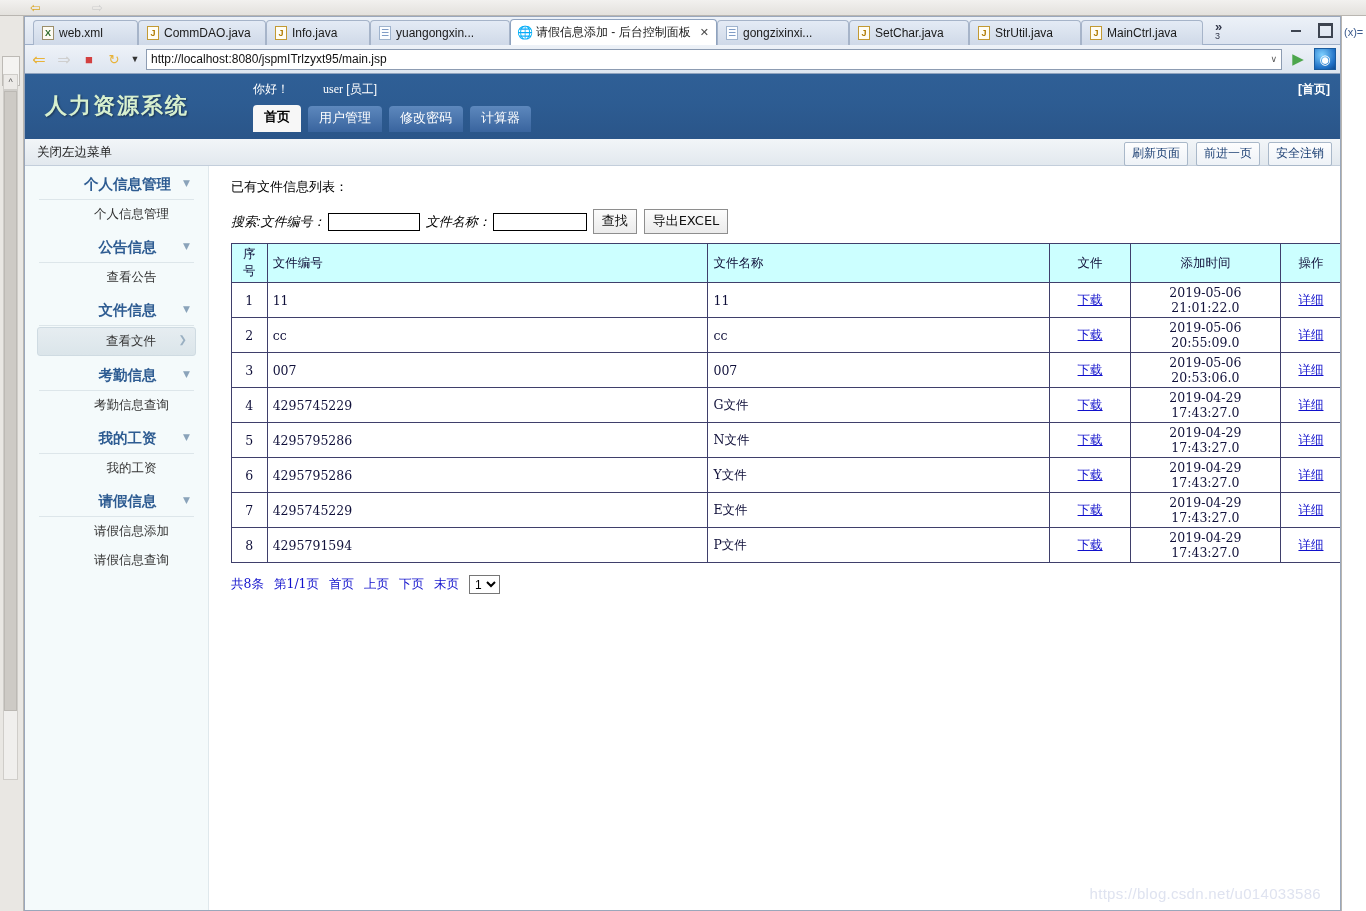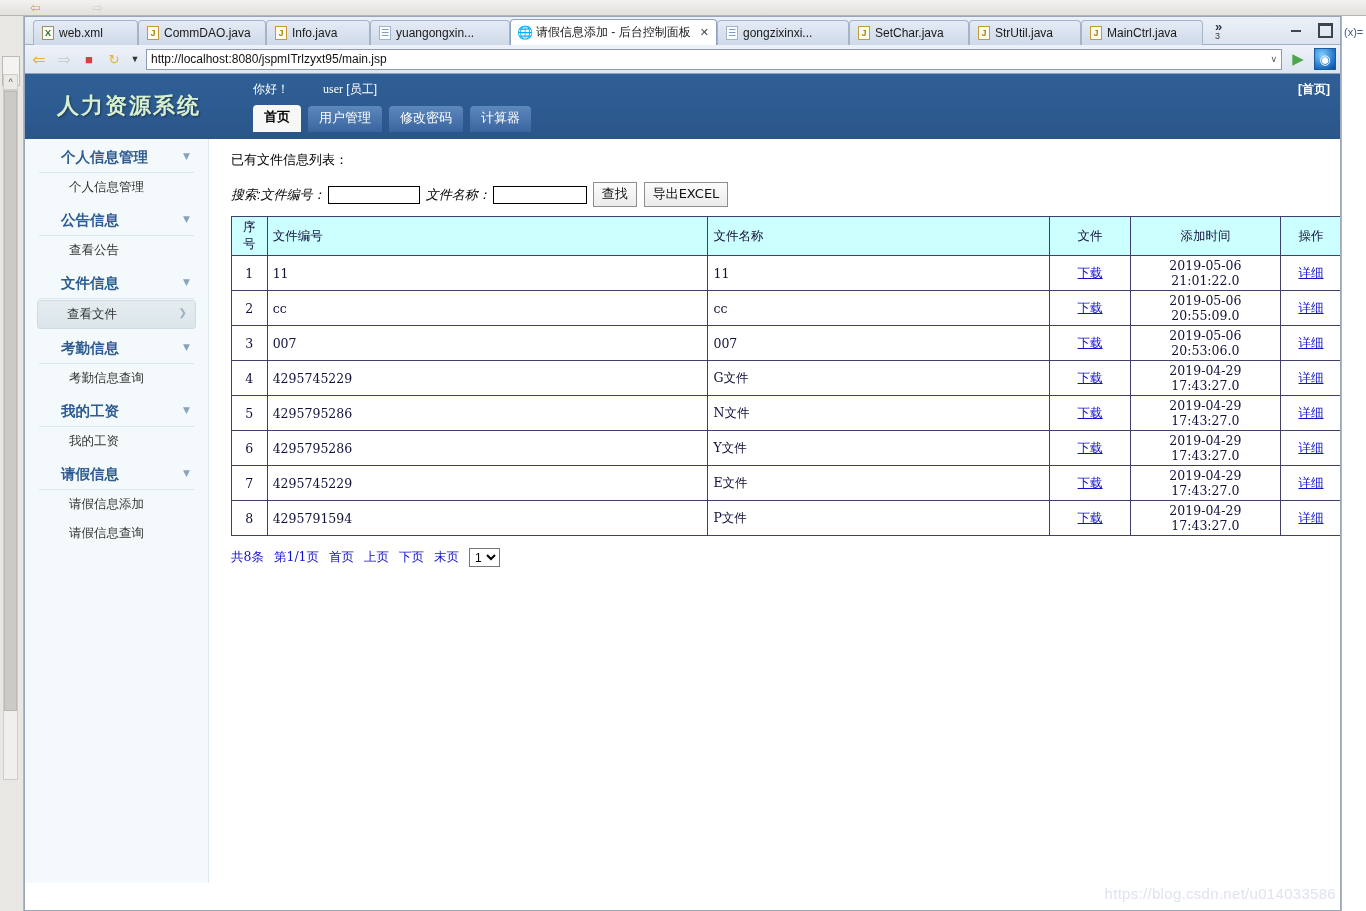--- a/index.html
+++ b/index.html
@@ -167,21 +167,21 @@
     overflow: hidden;
   }
 
   
   .site-header {
     position: relative;
     height: 65px;
     background: linear-gradient(#2f5f96 0%, #2d5c92 45%, #2a5589 100%);
   }
   .site-title {
-    position: absolute; left: 32px; top: 17px;
+    position: absolute; left: 20px; top: 17px;
     font-size: 22px; font-weight: bold;
     color: #d7f0cf;
     font-family: "DejaVu Serif", "Liberation Serif", serif;
     letter-spacing: 2px;
     text-shadow: 1px 1px 2px rgba(0,0,0,.45);
   }
   .greeting {
     position: absolute; left: 228px; top: 7px;
     font-size: 12px; color: #ffffff;
   }
@@ -234,21 +234,21 @@
   }
 
   
   .body-split { position: relative; height: 744px; }
   .sidebar {
     position: absolute; left: 0; top: 0;
     width: 184px; height: 744px;
     background: #f4fafb;
     border-right: 1px solid #dfe8ec;
   }
-  .menu-group { margin: 0; }
+  .menu-group { margin: 0; text-align: center; }
   .menu-head {
     position: relative;
     margin: 0 14px;
     padding: 9px 0 5px 22px;
     font-size: 14.5px; font-weight: bold;
     color: #2e5c92;
     border-bottom: 1px solid #dde6ea;
     font-family: "DejaVu Sans", "Liberation Sans", sans-serif;
     cursor: default;
   }
@@ -349,21 +349,21 @@
   }
   .pager a { color: #1111cc; text-decoration: none; }
   .pager .plain { color: #1111cc; }
   .pager select {
     font-size: 12px; border: 1px solid #767676;
     padding: 0 1px; height: 19px; background: #fff; color: #000;
     font-family: "Liberation Sans", sans-serif;
   }
 
   .watermark {
-    position: absolute; right: 6px; bottom: 8px;
+    position: absolute; right: 21px; bottom: 8px;
     font-size: 15px; color: #dfe3f0;
     font-family: "Liberation Sans", sans-serif;
     letter-spacing: .3px;
     user-select: none;
   }
 </style>
 </head>
 <body>
 
 <div id="root">
@@ -459,20 +459,28 @@
         </div>
         <div class="home-link">[首页]</div>
         <div class="navtabs" id="navtabs-host">
             <div class="navtab active">首页</div>
             <div class="navtab">用户管理</div>
             <div class="navtab">修改密码</div>
             <div class="navtab">计算器</div>
           </div>
       </div>
 
+      <div class="subbar">
+        <div class="subbar-left">关闭左边菜单</div>
+        <div class="subbar-right" id="subbtn-host">
+            <div class="sbtn">刷新页面</div>
+            <div class="sbtn">前进一页</div>
+            <div class="sbtn">安全注销</div>
+          </div>
+      </div>
 
       <div class="body-split">
 
         <div class="sidebar" id="sidebar-host">
             <div class="menu-group">
               <div class="menu-head"><span>个人信息管理</span><span class="arrow">▼</span></div>
               <div class="menu-item"><span>个人信息管理</span></div>
             </div>
             <div class="menu-group">
               <div class="menu-head"><span>公告信息</span><span class="arrow">▼</span></div>

